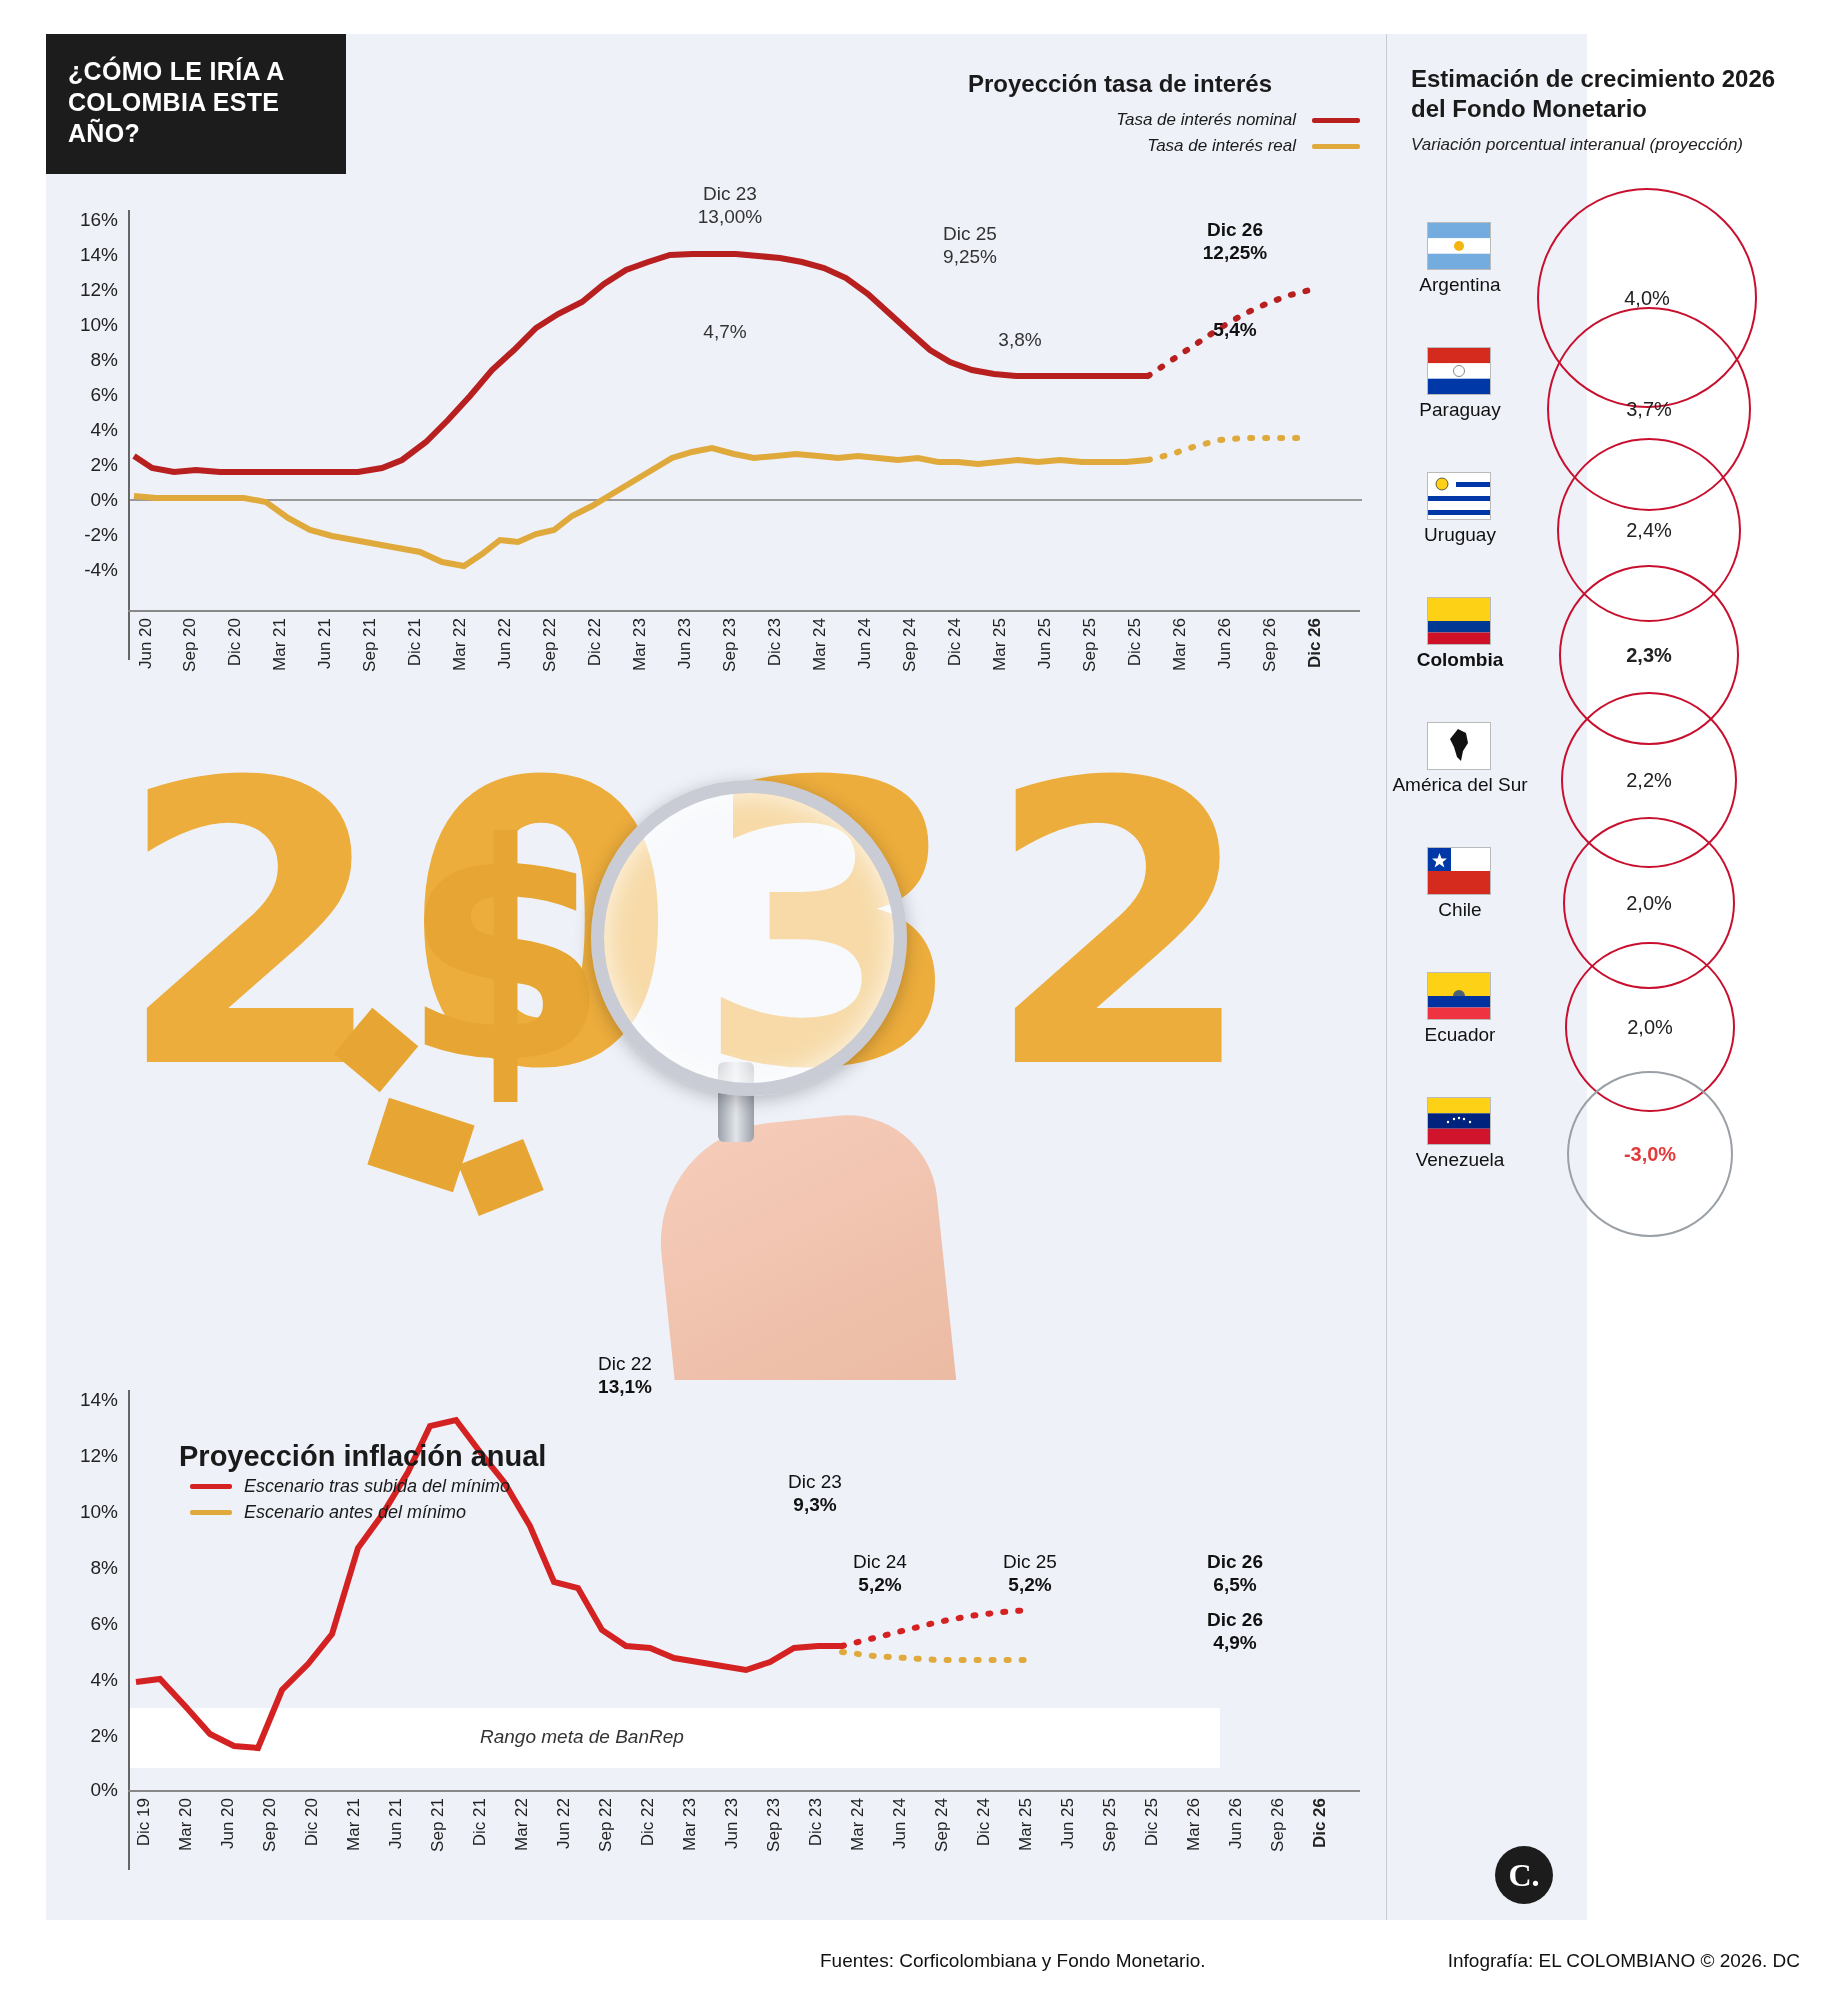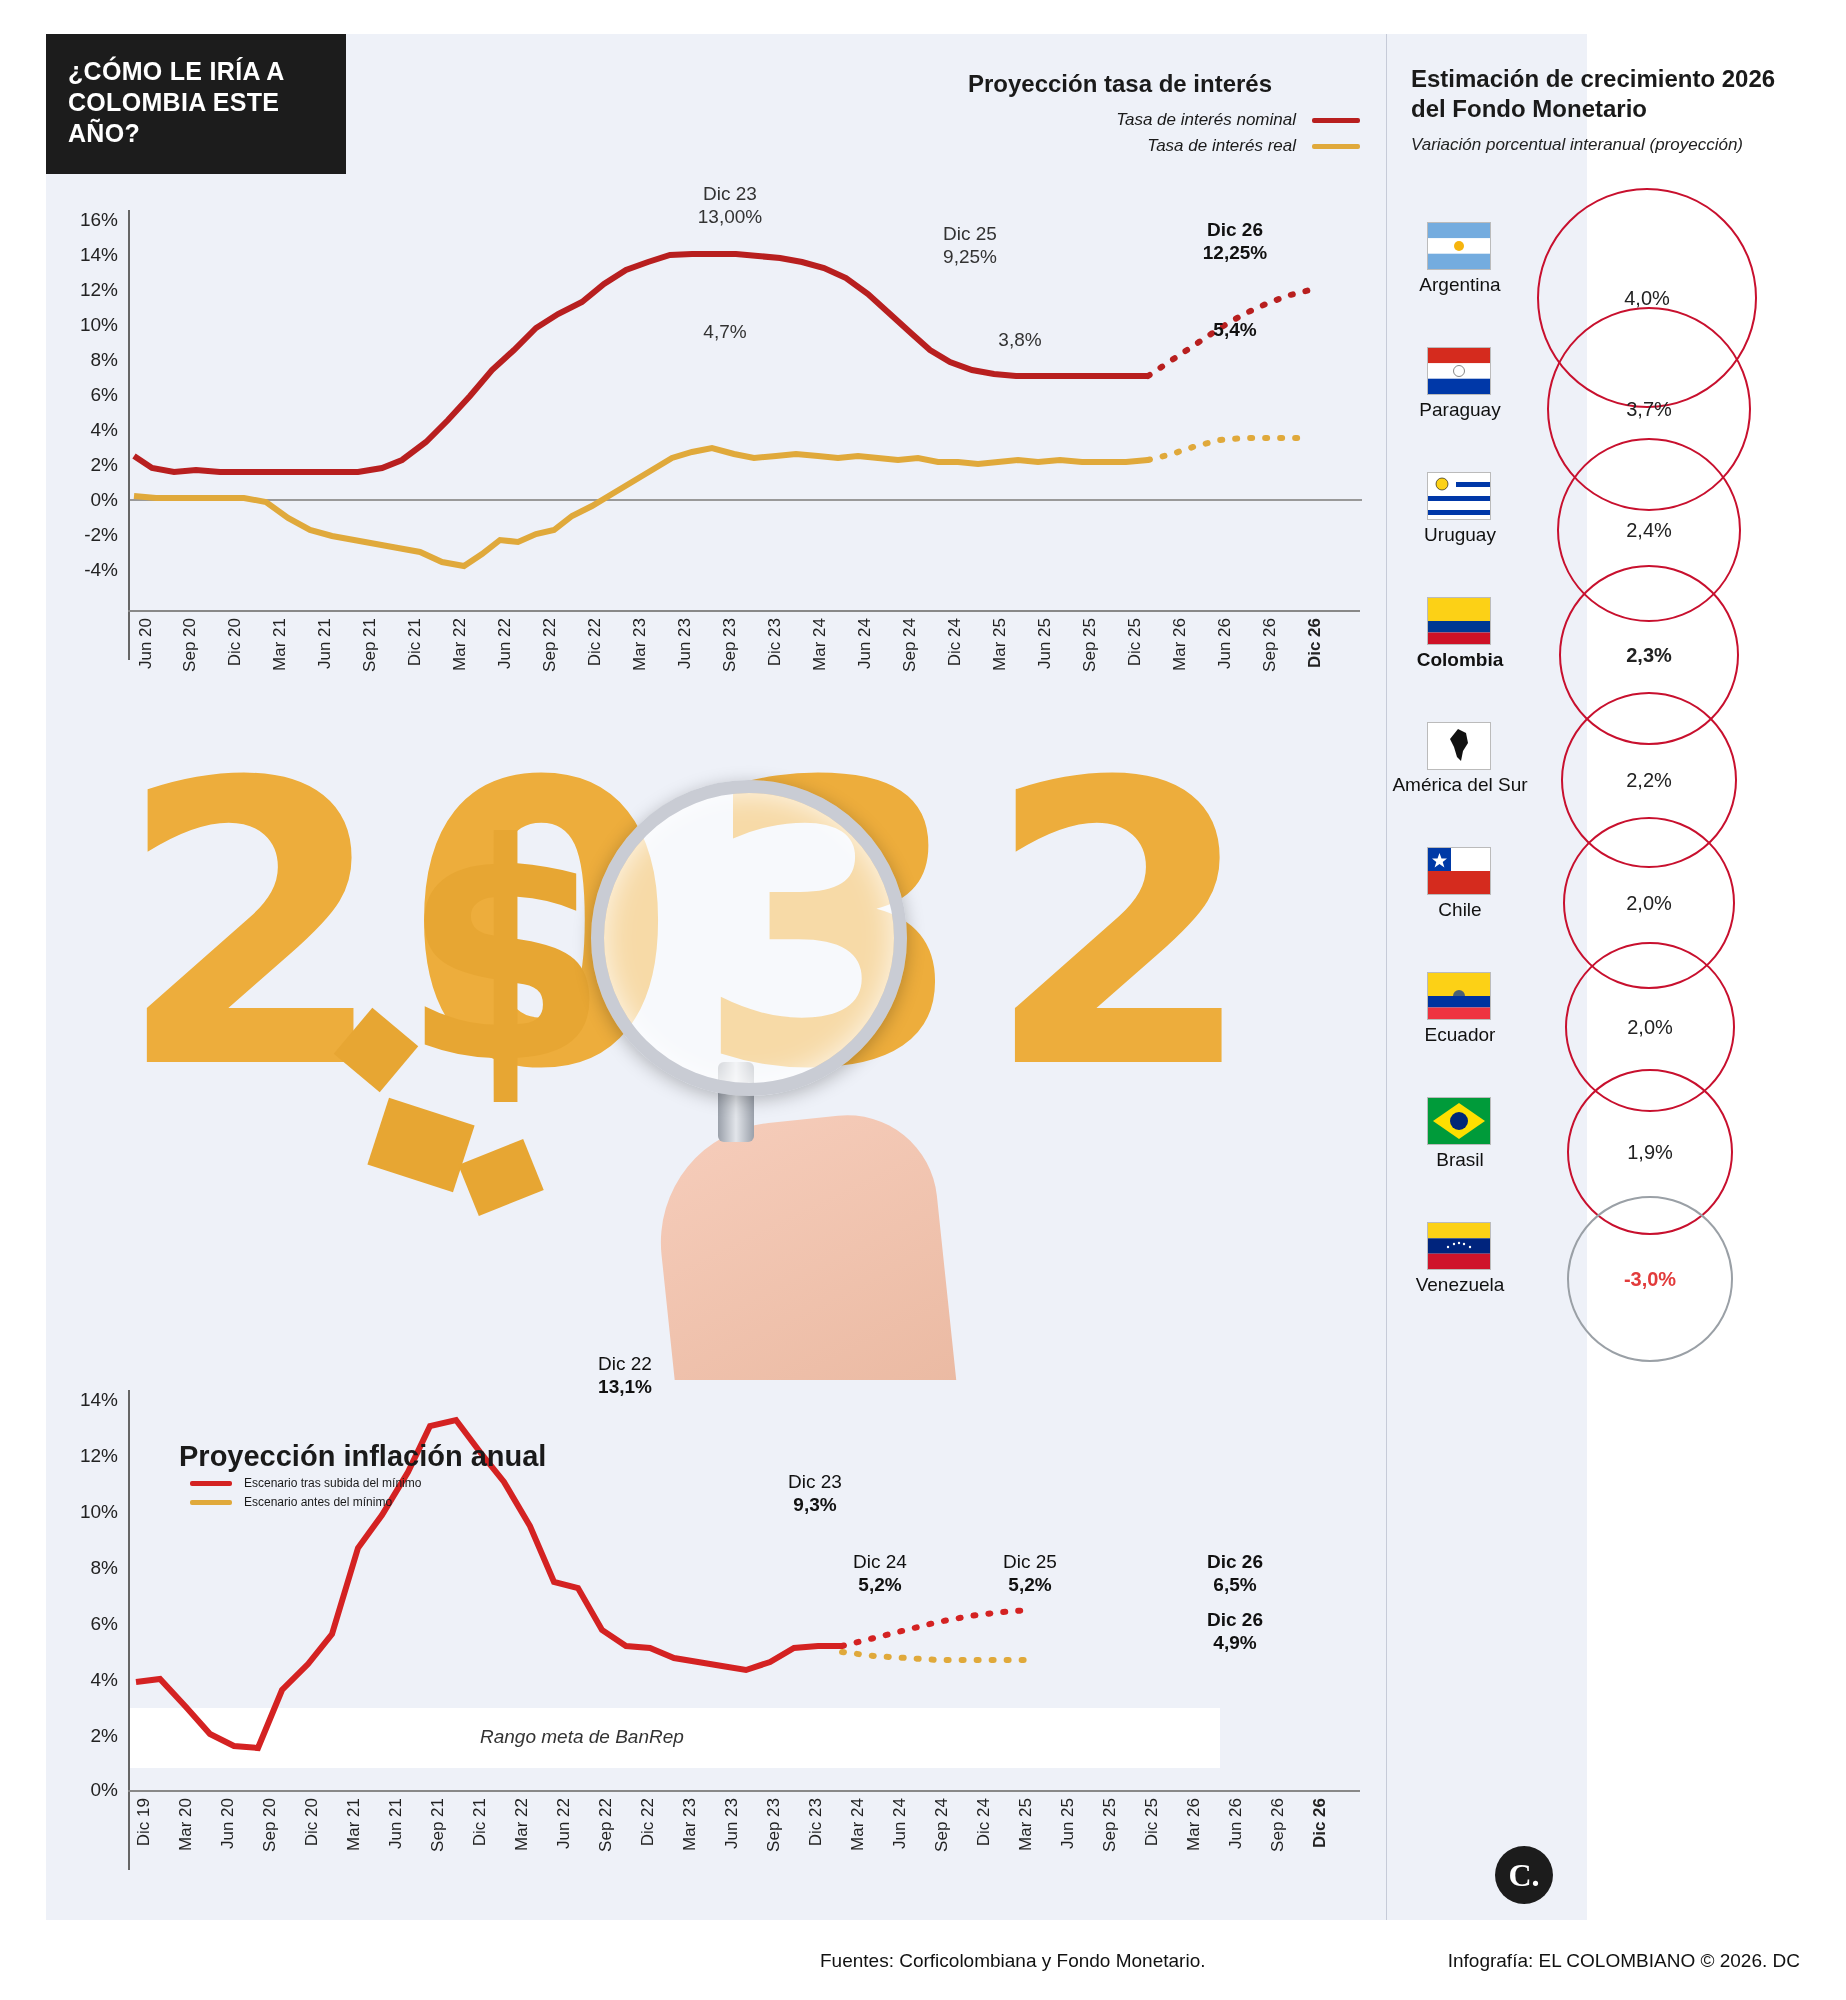--- a/index.html
+++ b/index.html
@@ -118,21 +118,21 @@
   }
   .band-lbl{
     position:absolute;left:420px;top:336px;font-style:italic;font-size:19px;color:#333;
   }
   .bot-title{
     position:absolute;left:119px;top:50px;font-size:29px;font-weight:bold;
   }
   .legend2{position:absolute;left:130px;top:86px;}
   .legend2 .row{display:flex;align-items:center;gap:12px;margin-bottom:5px;}
   .legend2 .line{width:42px;height:5px;border-radius:2px;}
-  .legend2 .lbl{font-size:12px;}
+  .legend2 .lbl{font-style:italic;font-size:18px;}
 
   
   .rightcol{
     position:absolute;left:1386px;top:34px;width:414px;height:1886px;
     border-left:1px solid #c6cbd8;
     box-sizing:border-box;
     padding:30px 0 0 24px;
   }
   .r-title{font-size:24px;font-weight:bold;line-height:30px;}
   .r-sub{font-size:17px;font-style:italic;line-height:22px;margin-top:10px;color:#222;}
@@ -489,33 +489,20 @@
               <rect y="34.5" width="62" height="11.5" fill="#ef3340"></rect>
               <circle cx="31" cy="23" r="6" fill="#0033a0" opacity=".7"></circle>
             </svg>
         </div>
         <div class="cname">Ecuador</div>
         <div class="bubble" style="left:178px;top:-2px;width:166px;height:166px">
           <span>2,0%</span>
         </div>
       </div>
 
-      <div class="country">
-        <div class="flag">
-          <svg width="62" height="46" viewBox="0 0 62 46">
-              <rect width="62" height="46" fill="#009b3a"></rect>
-              <polygon points="31,5 57,23 31,41 5,23" fill="#fedf00"></polygon>
-              <circle cx="31" cy="23" r="9" fill="#002776"></circle>
-            </svg>
-        </div>
-        <div class="cname">Brasil</div>
-        <div class="bubble" style="left:180px;top:0px;width:162px;height:162px">
-          <span>1,9%</span>
-        </div>
-      </div>
 
       <div class="country">
         <div class="flag">
           <svg width="62" height="46" viewBox="0 0 62 46">
               <rect width="62" height="15.3" fill="#fcd116"></rect>
               <rect y="15.3" width="62" height="15.4" fill="#00247d"></rect>
               <rect y="30.7" width="62" height="15.3" fill="#cf142b"></rect>
               <g fill="#fff">
                 <circle cx="20" cy="24" r="1.2"></circle>
                 <circle cx="26" cy="21" r="1.2"></circle>

